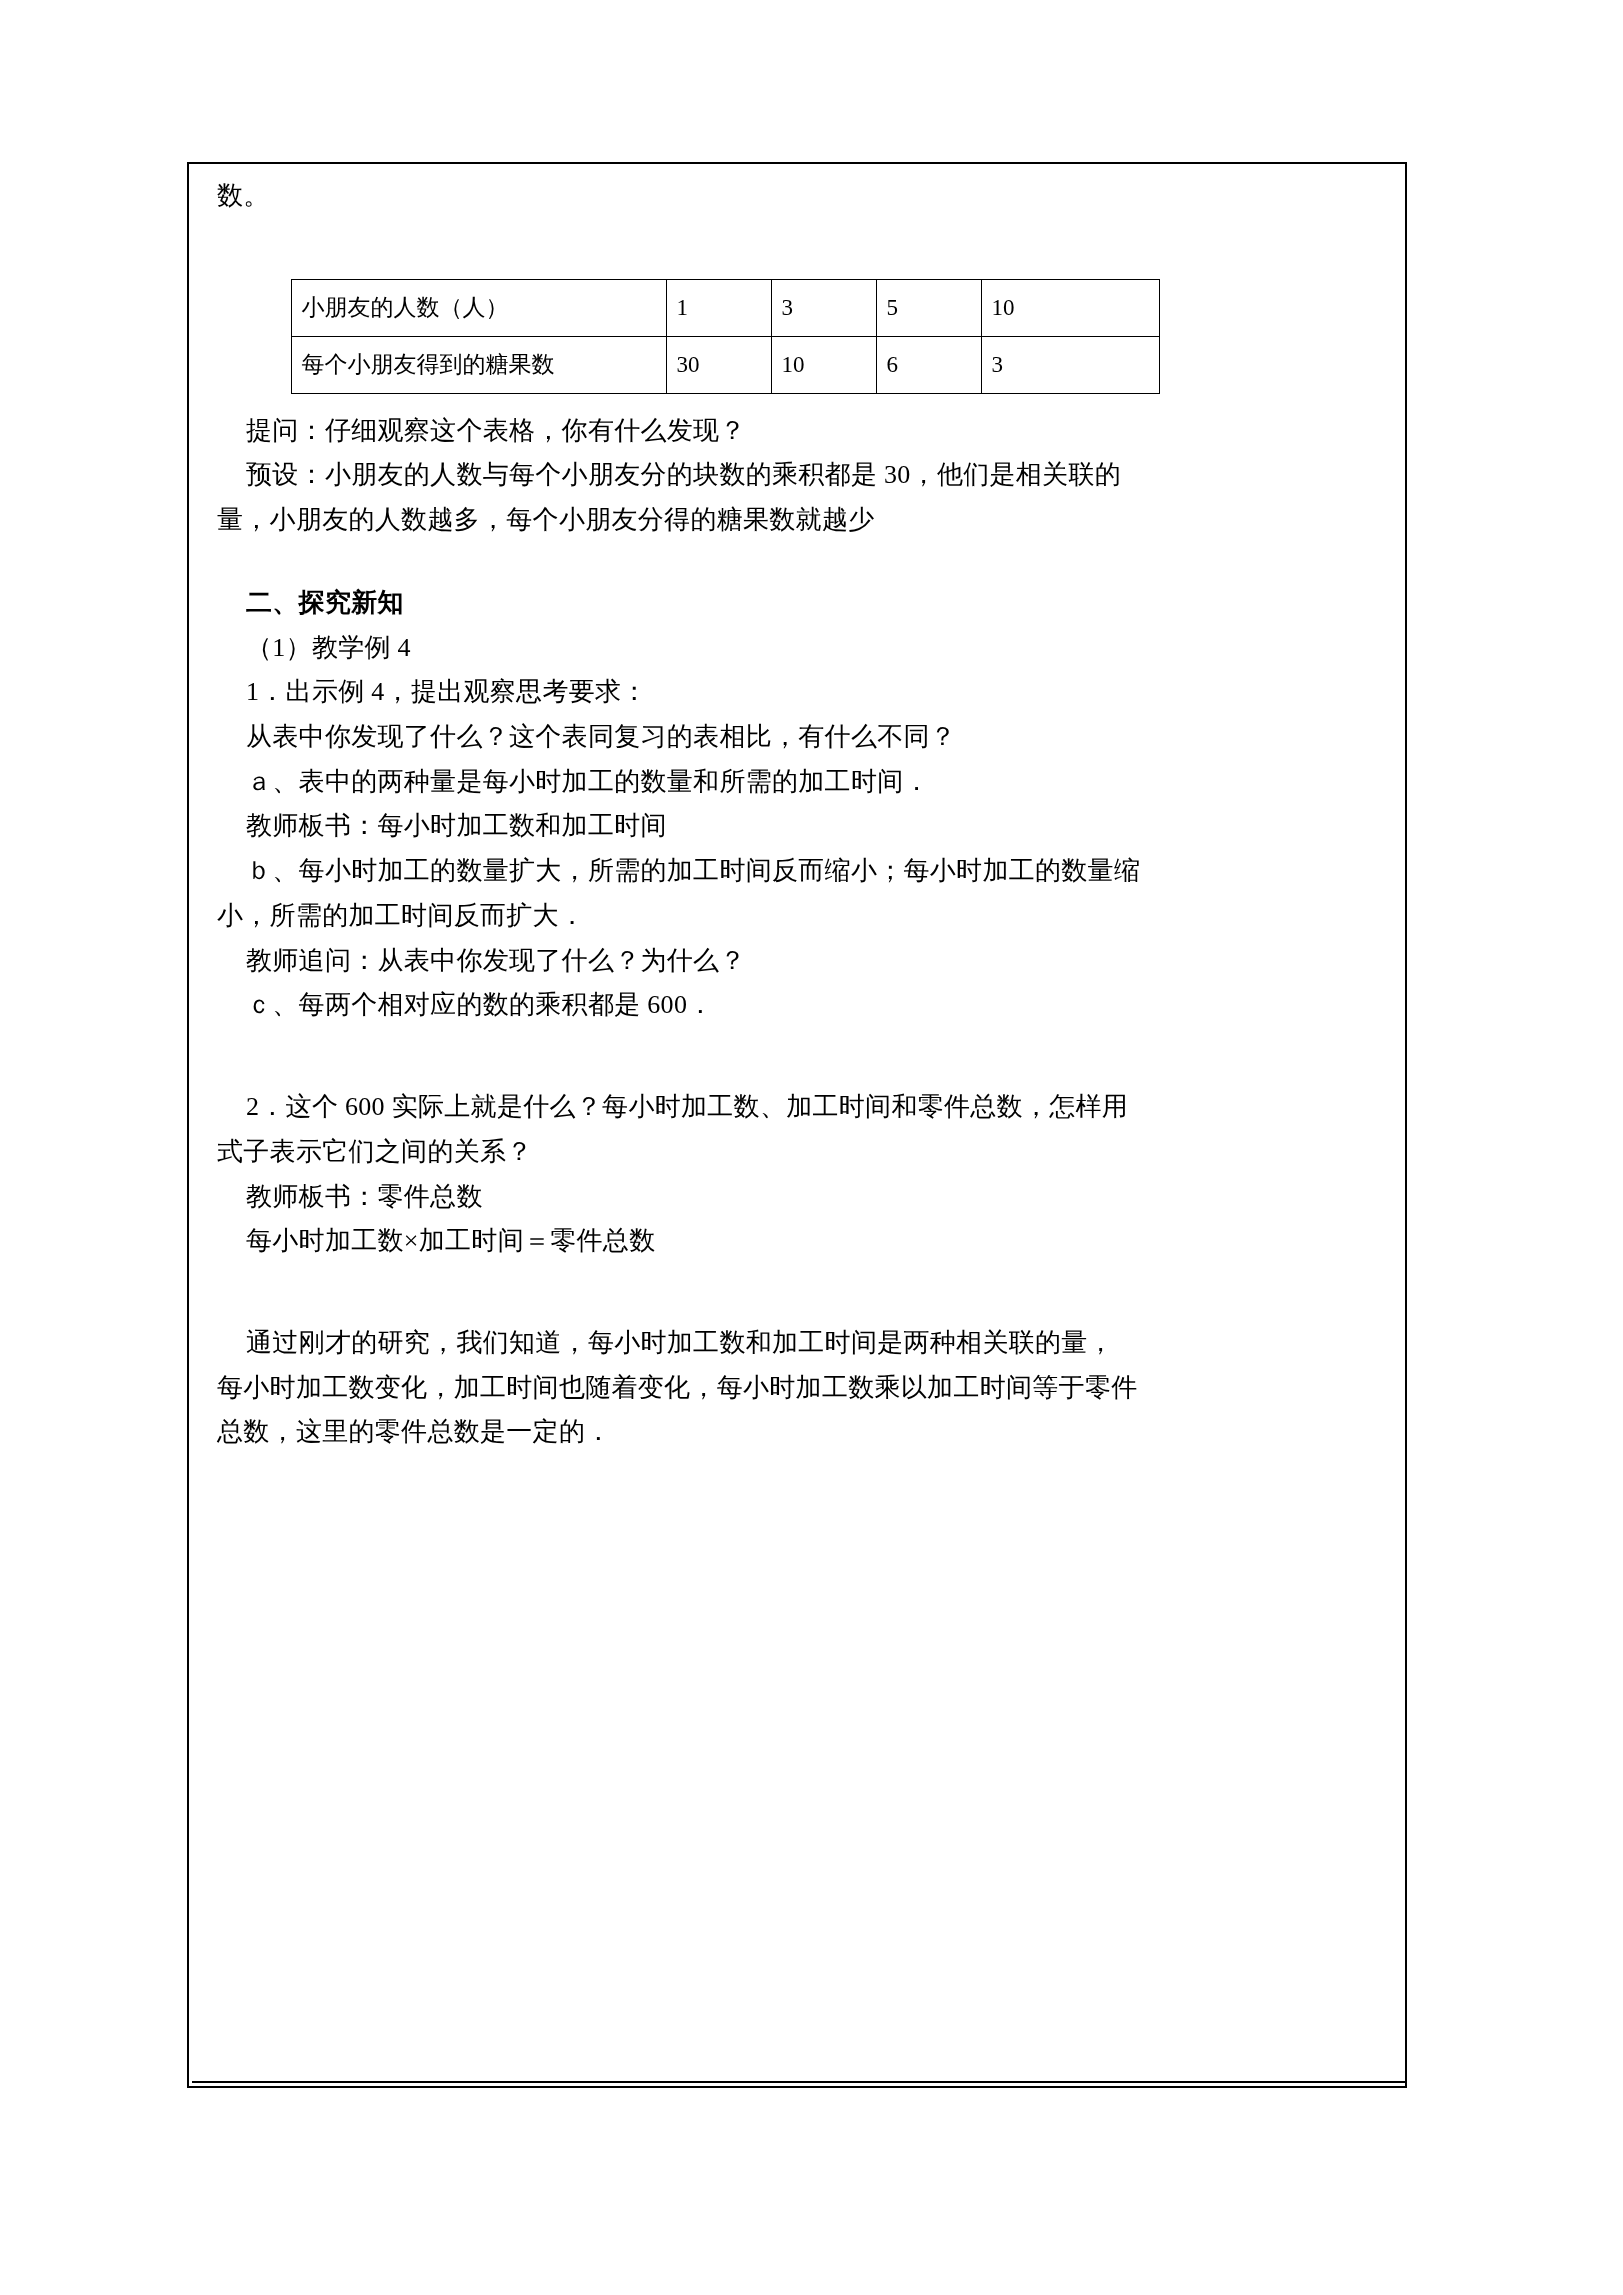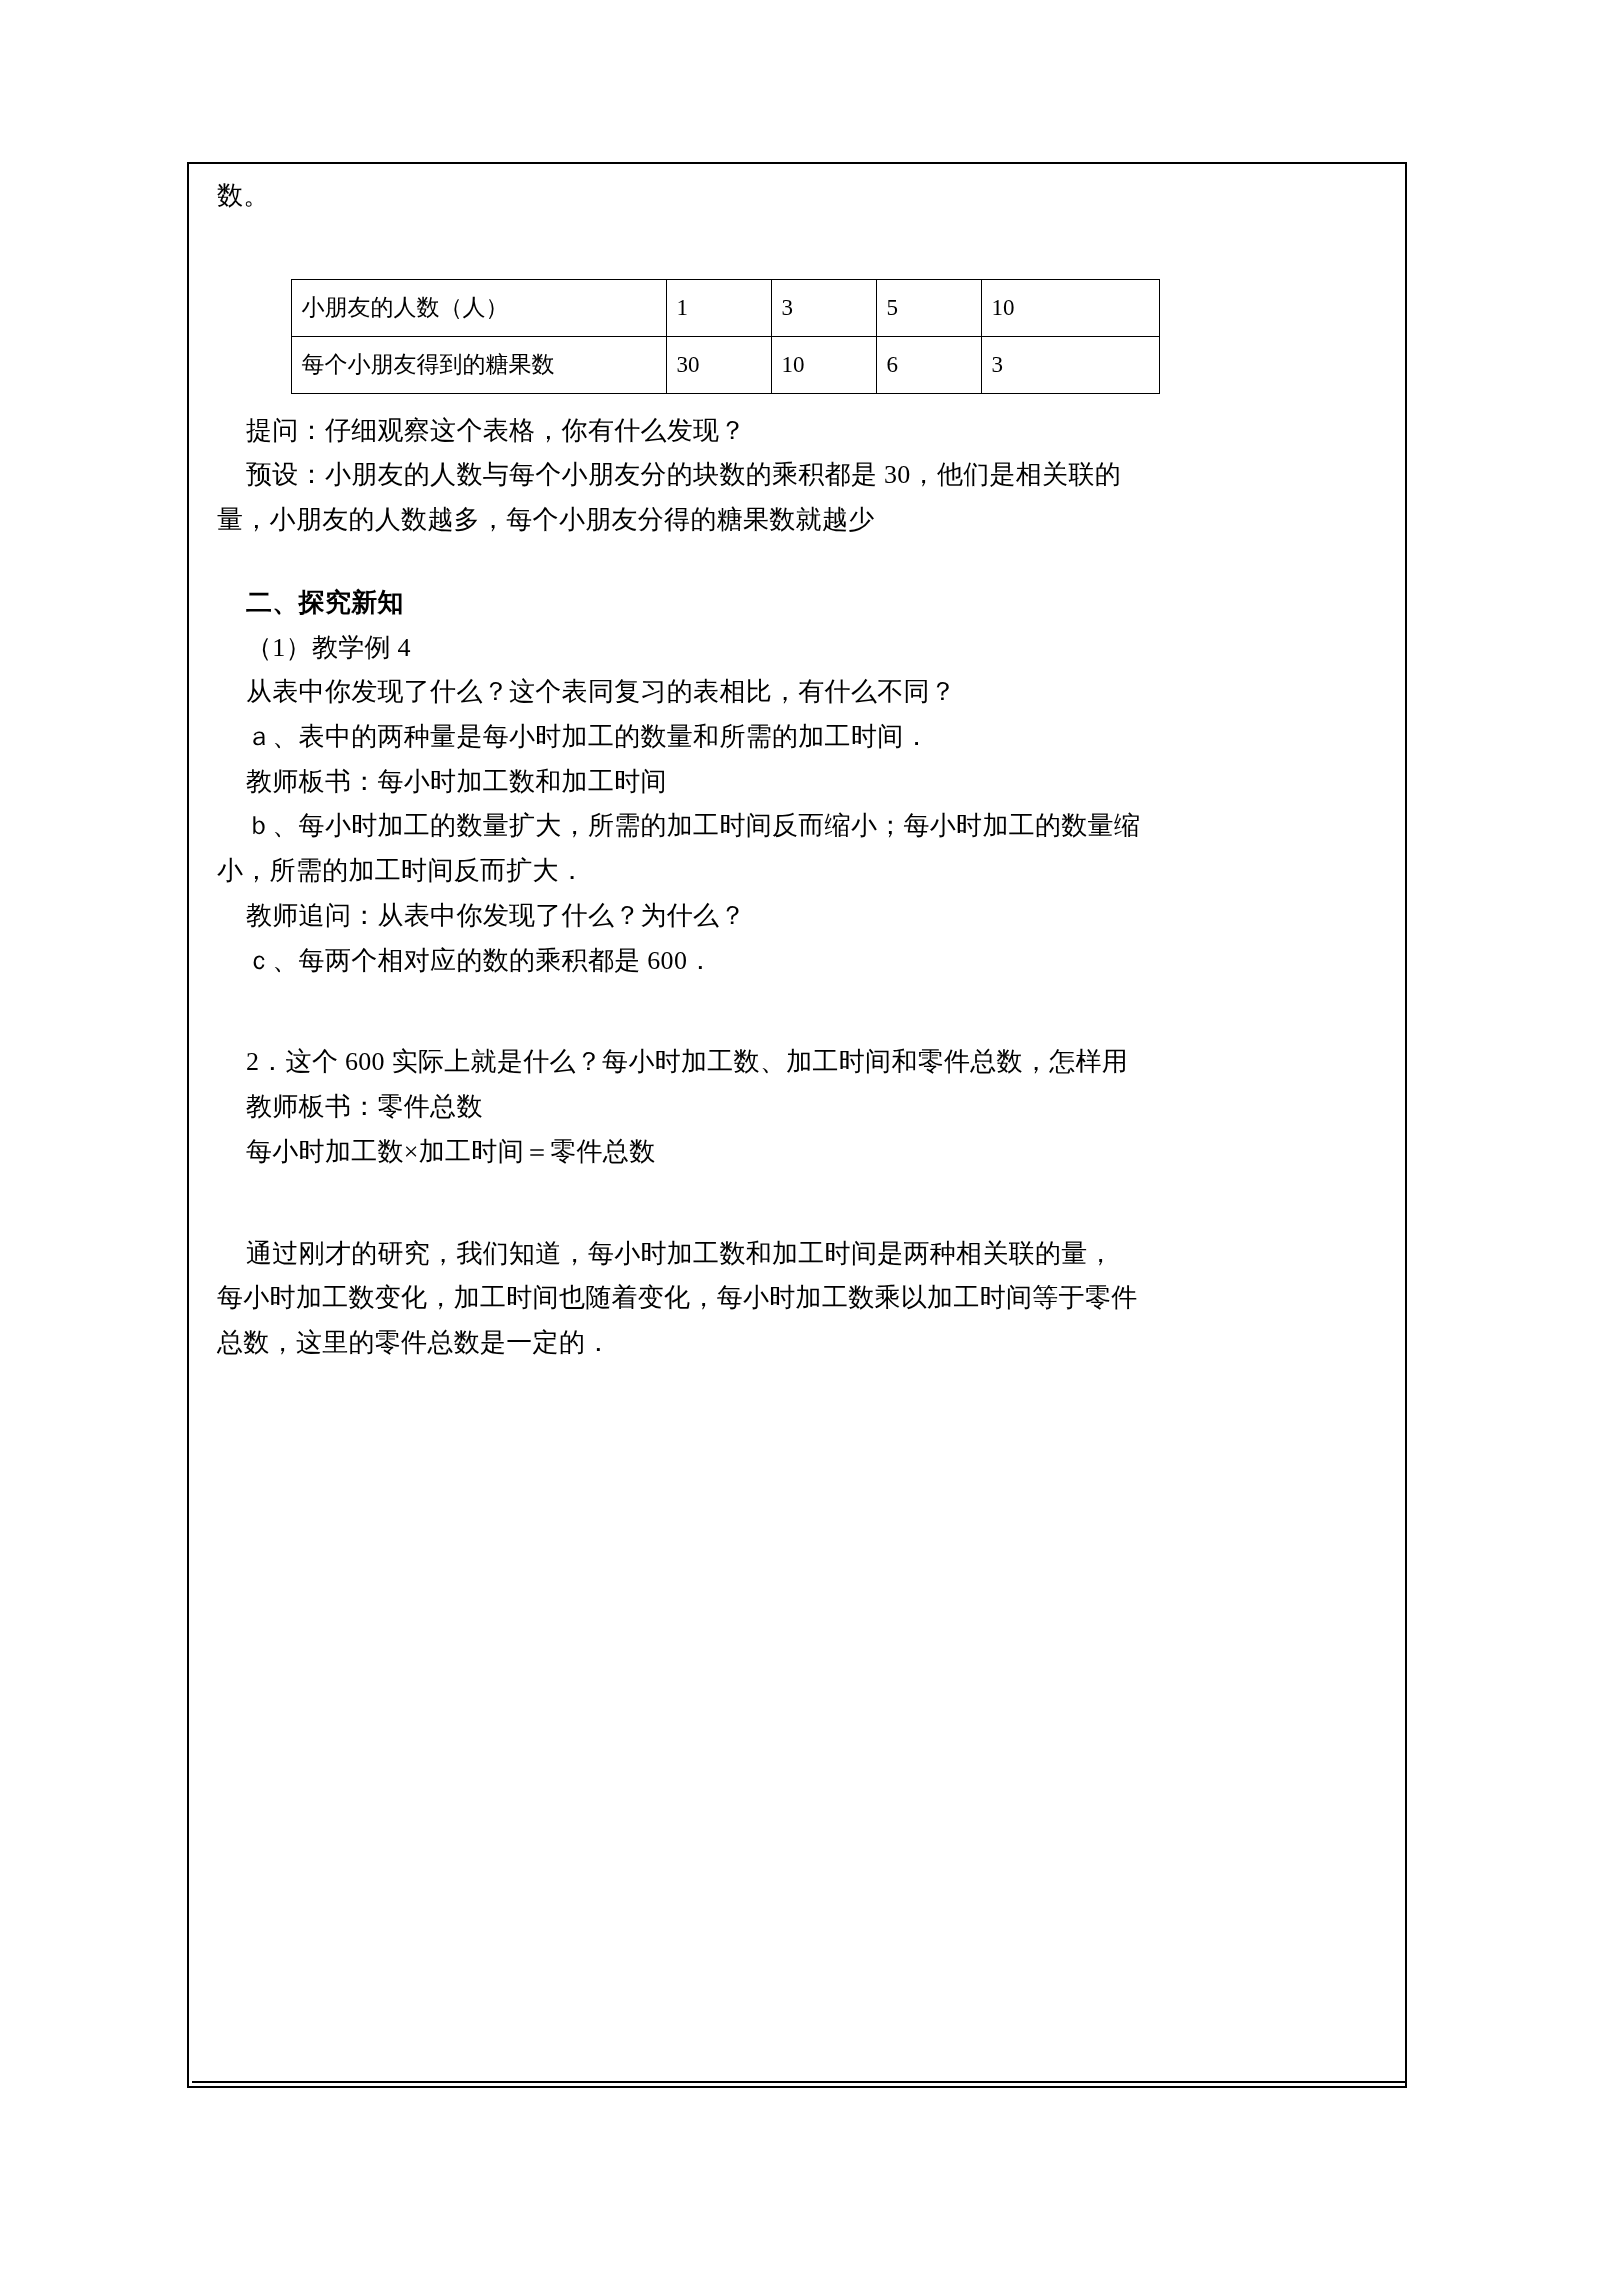--- a/index.html
+++ b/index.html
@@ -118,31 +118,33 @@
     </div>
 
     <p class="indent1">提问：仔细观察这个表格，你有什么发现？</p>
     <p class="indent1">预设：小朋友的人数与每个小朋友分的块数的乘积都是 30，他们是相关联的</p>
     <p class="noindent">量，小朋友的人数越多，每个小朋友分得的糖果数就越少</p>
 
     <div class="gap-md"></div>
 
     <p class="indent-head">二、探究新知</p>
     <p class="indent1">（1）教学例 4</p>
+    <p class="indent1">1．出示例 4，提出观察思考要求：</p>
     <p class="indent1">从表中你发现了什么？这个表同复习的表相比，有什么不同？</p>
     <p class="indent1">ａ、表中的两种量是每小时加工的数量和所需的加工时间．</p>
     <p class="indent1">教师板书：每小时加工数和加工时间</p>
     <p class="indent1">ｂ、每小时加工的数量扩大，所需的加工时间反而缩小；每小时加工的数量缩</p>
     <p class="noindent">小，所需的加工时间反而扩大．</p>
     <p class="indent1">教师追问：从表中你发现了什么？为什么？</p>
     <p class="indent1">ｃ、每两个相对应的数的乘积都是 600．</p>
 
     <div class="gap-lg"></div>
 
     <p class="indent1">2．这个 600 实际上就是什么？每小时加工数、加工时间和零件总数，怎样用</p>
+    <p class="noindent">式子表示它们之间的关系？</p>
     <p class="indent1">教师板书：零件总数</p>
     <p class="indent1">每小时加工数×加工时间＝零件总数</p>
 
     <div class="gap-lg"></div>
 
     <p class="indent1">通过刚才的研究，我们知道，每小时加工数和加工时间是两种相关联的量，</p>
     <p class="noindent">每小时加工数变化，加工时间也随着变化，每小时加工数乘以加工时间等于零件</p>
     <p class="noindent">总数，这里的零件总数是一定的．</p>
 
   </div>

